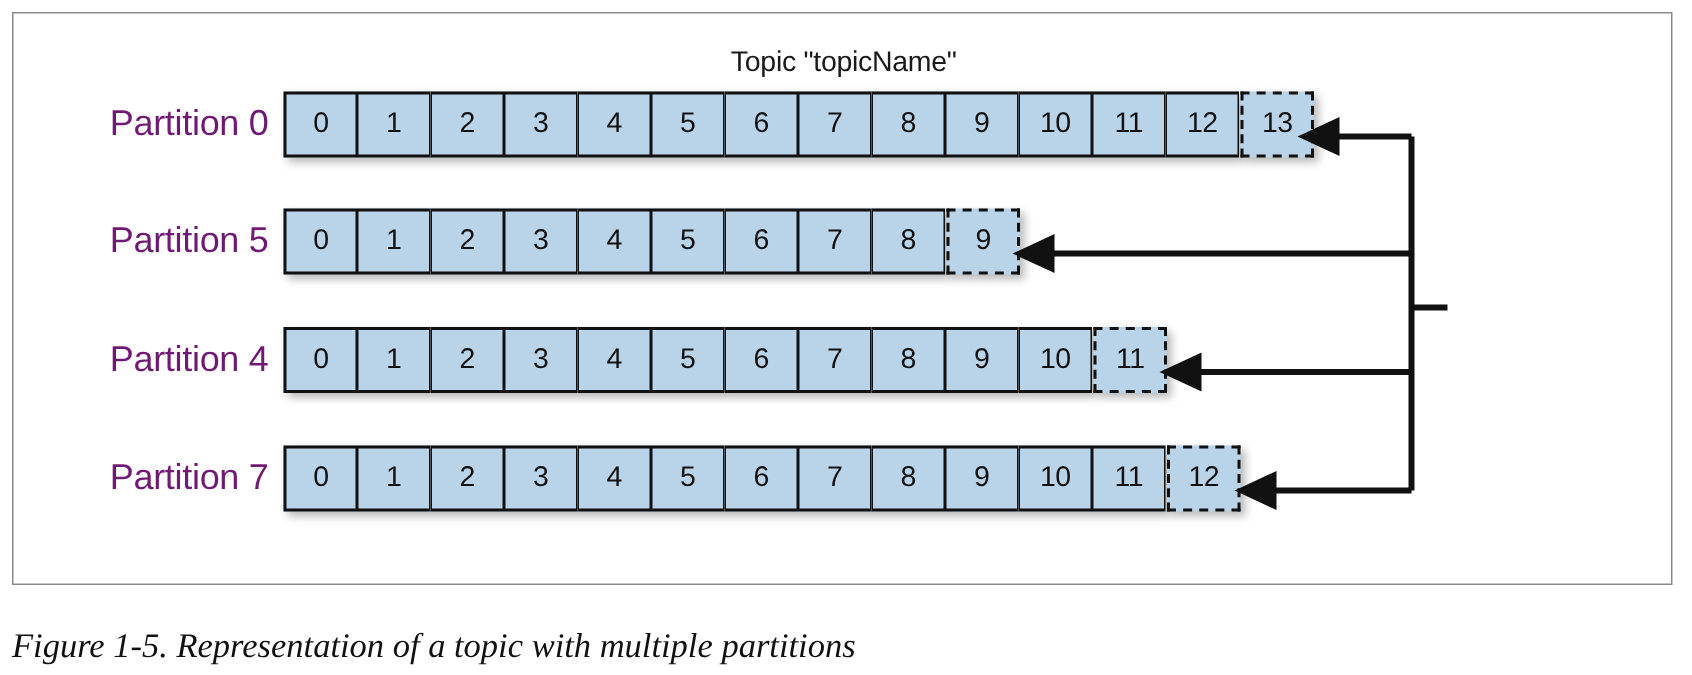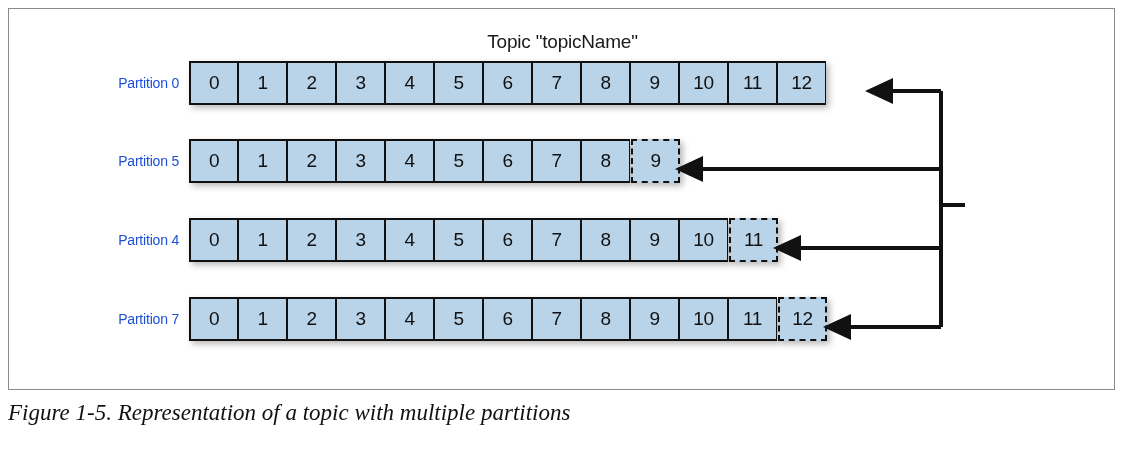--- a/index.html
+++ b/index.html
@@ -44,22 +44,22 @@
   .partition-row {
     position: absolute;
     left: 0;
     height: 44px;
   }
   .partition-label {
     position: absolute;
     right: 0;
     top: 50%;
     transform: translateY(-50%);
-    font-size: 14px;
-    color: #1d4ed8;
+    font-size: 24px;
+    color: #701a75;
     white-space: nowrap;
     letter-spacing: -0.2px;
   }
   .label-holder {
     position: absolute;
     left: 0;
     top: 0;
     width: 170px;
     height: 44px;
   }
@@ -116,21 +116,21 @@
     line-height: 23px;
     color: #1a1a1a;
     letter-spacing: -0.2px;
     white-space: nowrap;
   }
 
   
   #figure-caption {
     position: absolute;
     left: 8px;
-    top: 400px;
+    top: 418px;
     font-family: "Liberation Serif", serif;
     font-style: italic;
     font-size: 23px;
     color: #111111;
     white-space: nowrap;
   }
 </style>
 </head>
 <body>
 
@@ -150,20 +150,21 @@
           <div class="cell">3</div>
           <div class="cell">4</div>
           <div class="cell">5</div>
           <div class="cell">6</div>
           <div class="cell">7</div>
           <div class="cell">8</div>
           <div class="cell">9</div>
           <div class="cell">10</div>
           <div class="cell">11</div>
           <div class="cell">12</div>
+          <div class="cell dashed">13</div>
         </div>
       </div>
       <div class="partition-row" style="top: 130px;">
         <div class="label-holder">
           <div class="partition-label">Partition 5</div>
         </div>
         <div class="cell-strip">
           <div class="cell">0</div>
           <div class="cell">1</div>
           <div class="cell">2</div>

